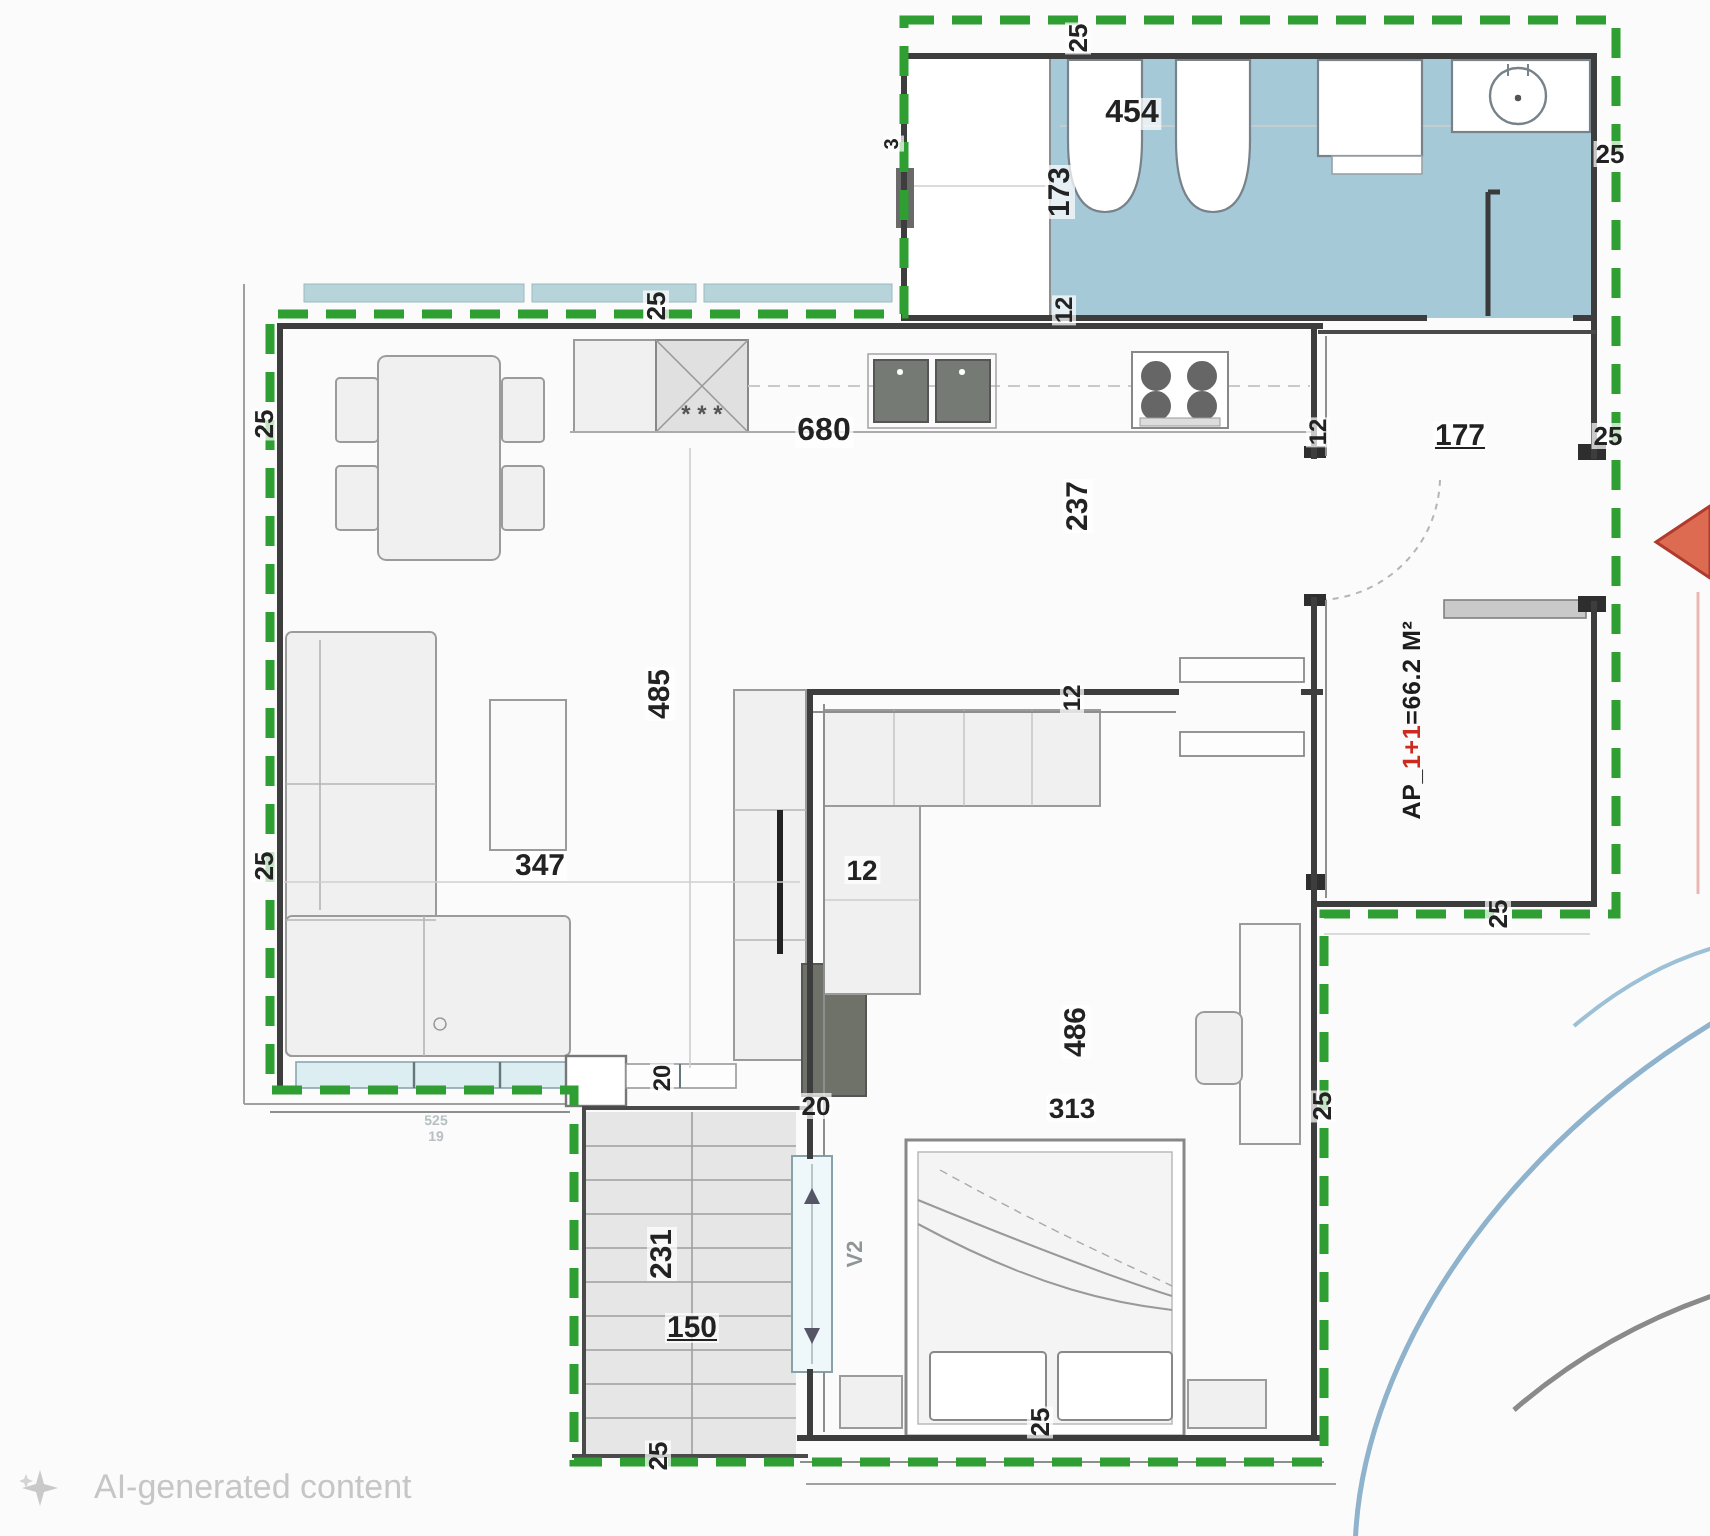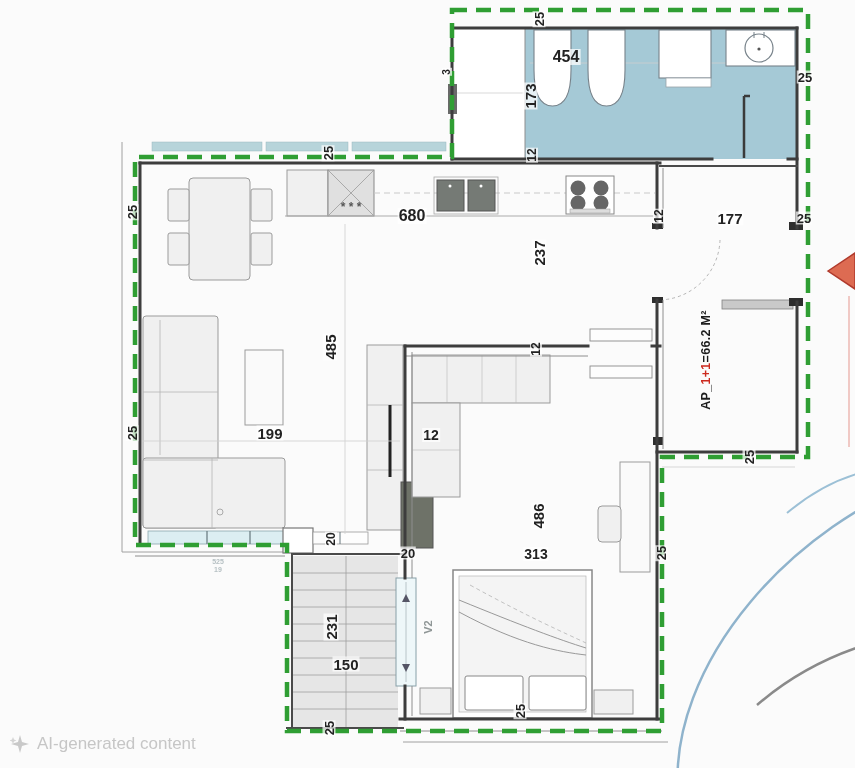--- a/index.html
+++ b/index.html
@@ -9,21 +9,21 @@
   #labels-layer{position:absolute;left:0;top:0;width:733px;height:768px;pointer-events:none;}
   .dim{position:absolute;font-weight:700;color:#222;line-height:1;white-space:nowrap;
        background:rgba(255,255,255,.72);padding:0 1px;
        font-family:"Liberation Sans",sans-serif;}
   #ap-label{position:absolute;left:706px;top:360px;transform:translate(-50%,-50%) rotate(-90deg);
        white-space:nowrap;font-size:12.5px;font-weight:700;color:#1c1c1c;letter-spacing:.3px;}
   #v2-label{position:absolute;left:428px;top:627px;transform:translate(-50%,-50%) rotate(-90deg);
        font-size:11px;font-weight:700;color:#8f9696;}
   #faint-note{position:absolute;left:218px;top:566px;transform:translate(-50%,-50%);
        font-size:7px;line-height:1.2;color:#b7c1c4;text-align:center;font-weight:700;}
-  #watermark{position:absolute;left:10px;top:734px;display:flex;align-items:center;gap:7px;}
+  #watermark{position:absolute;left:10px;top:734px;display:flex;align-items:center;gap:17px;}
   #watermark span{font-size:17px;color:#c6c6c6;}
   .wall{stroke:#3d3d3d;stroke-width:3;fill:none;stroke-linecap:square;}
   .wall2{stroke:#4a4a4a;stroke-width:2;fill:none;stroke-linecap:square;}
   .wthin{stroke:#8e8e8e;stroke-width:1;fill:none;}
   .site{stroke:#a0a0a0;stroke-width:1;fill:none;}
   .dimline{stroke:#cfcfcf;stroke-width:.8;fill:none;}
   .furn{fill:#f0f0f0;stroke:#9b9b9b;stroke-width:1;}
   .furnlight{fill:#fafafa;stroke:#9b9b9b;stroke-width:1;}
   .fixture{fill:#ffffff;stroke:#77828a;stroke-width:1.1;}
 </style>
@@ -186,34 +186,34 @@
       <div class="dim" style="left: 530px; top: 96px; font-size: 15px; transform: translate(-50%, -50%) rotate(-90deg);">173</div>
       <div class="dim" style="left: 447px; top: 72px; font-size: 10px; transform: translate(-50%, -50%) rotate(-90deg);">3</div>
       <div class="dim" style="left: 805px; top: 77px; font-size: 13px; transform: translate(-50%, -50%) rotate(0deg);">25</div>
       <div class="dim" style="left: 532px; top: 155px; font-size: 12px; transform: translate(-50%, -50%) rotate(-90deg);">12</div>
       <div class="dim" style="left: 328px; top: 153px; font-size: 13px; transform: translate(-50%, -50%) rotate(-90deg);">25</div>
       <div class="dim" style="left: 132px; top: 212px; font-size: 13px; transform: translate(-50%, -50%) rotate(-90deg);">25</div>
       <div class="dim" style="left: 132px; top: 433px; font-size: 13px; transform: translate(-50%, -50%) rotate(-90deg);">25</div>
       <div class="dim" style="left: 396px; top: 216px; font-size: 16px; transform: translate(-50%, -50%) rotate(0deg); margin-left: 16px;">680</div>
       <div class="dim" style="left: 539px; top: 253px; font-size: 15px; transform: translate(-50%, -50%) rotate(-90deg);">237</div>
       <div class="dim" style="left: 659px; top: 216px; font-size: 12px; transform: translate(-50%, -50%) rotate(-90deg);">12</div>
-      <div class="dim" style="left: 730px; top: 218px; font-size: 15px; transform: translate(-50%, -50%) rotate(0deg);">177</div>
+      <div class="dim" style="left: 730px; top: 218px; font-size: 15px; transform: translate(-50%, -50%) rotate(0deg); text-decoration: underline;">177</div>
       <div class="dim" style="left: 804px; top: 218px; font-size: 13px; transform: translate(-50%, -50%) rotate(0deg);">25</div>
       <div class="dim" style="left: 330px; top: 347px; font-size: 15px; transform: translate(-50%, -50%) rotate(-90deg);">485</div>
       <div class="dim" style="left: 536px; top: 349px; font-size: 12px; transform: translate(-50%, -50%) rotate(-90deg);">12</div>
-      <div class="dim" style="left: 270px; top: 433px; font-size: 15px; transform: translate(-50%, -50%) rotate(0deg);">199</div>
+      <div class="dim" style="left: 270px; top: 433px; font-size: 15px; transform: translate(-50%, -50%) rotate(0deg);">347</div>
       <div class="dim" style="left: 431px; top: 435px; font-size: 14px; transform: translate(-50%, -50%) rotate(0deg);">12</div>
       <div class="dim" style="left: 749px; top: 457px; font-size: 13px; transform: translate(-50%, -50%) rotate(-90deg);">25</div>
       <div class="dim" style="left: 538px; top: 516px; font-size: 15px; transform: translate(-50%, -50%) rotate(-90deg);">486</div>
       <div class="dim" style="left: 536px; top: 554px; font-size: 14px; transform: translate(-50%, -50%) rotate(0deg);">313</div>
       <div class="dim" style="left: 331px; top: 539px; font-size: 12px; transform: translate(-50%, -50%) rotate(-90deg);">20</div>
       <div class="dim" style="left: 408px; top: 553px; font-size: 13px; transform: translate(-50%, -50%) rotate(0deg);">20</div>
       <div class="dim" style="left: 661px; top: 553px; font-size: 13px; transform: translate(-50%, -50%) rotate(-90deg);">25</div>
       <div class="dim" style="left: 331px; top: 627px; font-size: 15px; transform: translate(-50%, -50%) rotate(-90deg);">231</div>
-      <div class="dim" style="left: 346px; top: 664px; font-size: 15px; transform: translate(-50%, -50%) rotate(0deg);">150</div>
+      <div class="dim" style="left: 346px; top: 664px; font-size: 15px; transform: translate(-50%, -50%) rotate(0deg); text-decoration: underline;">150</div>
       <div class="dim" style="left: 520px; top: 711px; font-size: 13px; transform: translate(-50%, -50%) rotate(-90deg);">25</div>
       <div class="dim" style="left: 329px; top: 728px; font-size: 13px; transform: translate(-50%, -50%) rotate(-90deg);">25</div>
     </div>
 
 <div id="ap-label">
   <span>AP_</span><span style="color: rgb(204, 42, 31);">1+1</span><span>=66.2 M²</span>
 </div>
 
 <div id="v2-label">V2</div>
 

